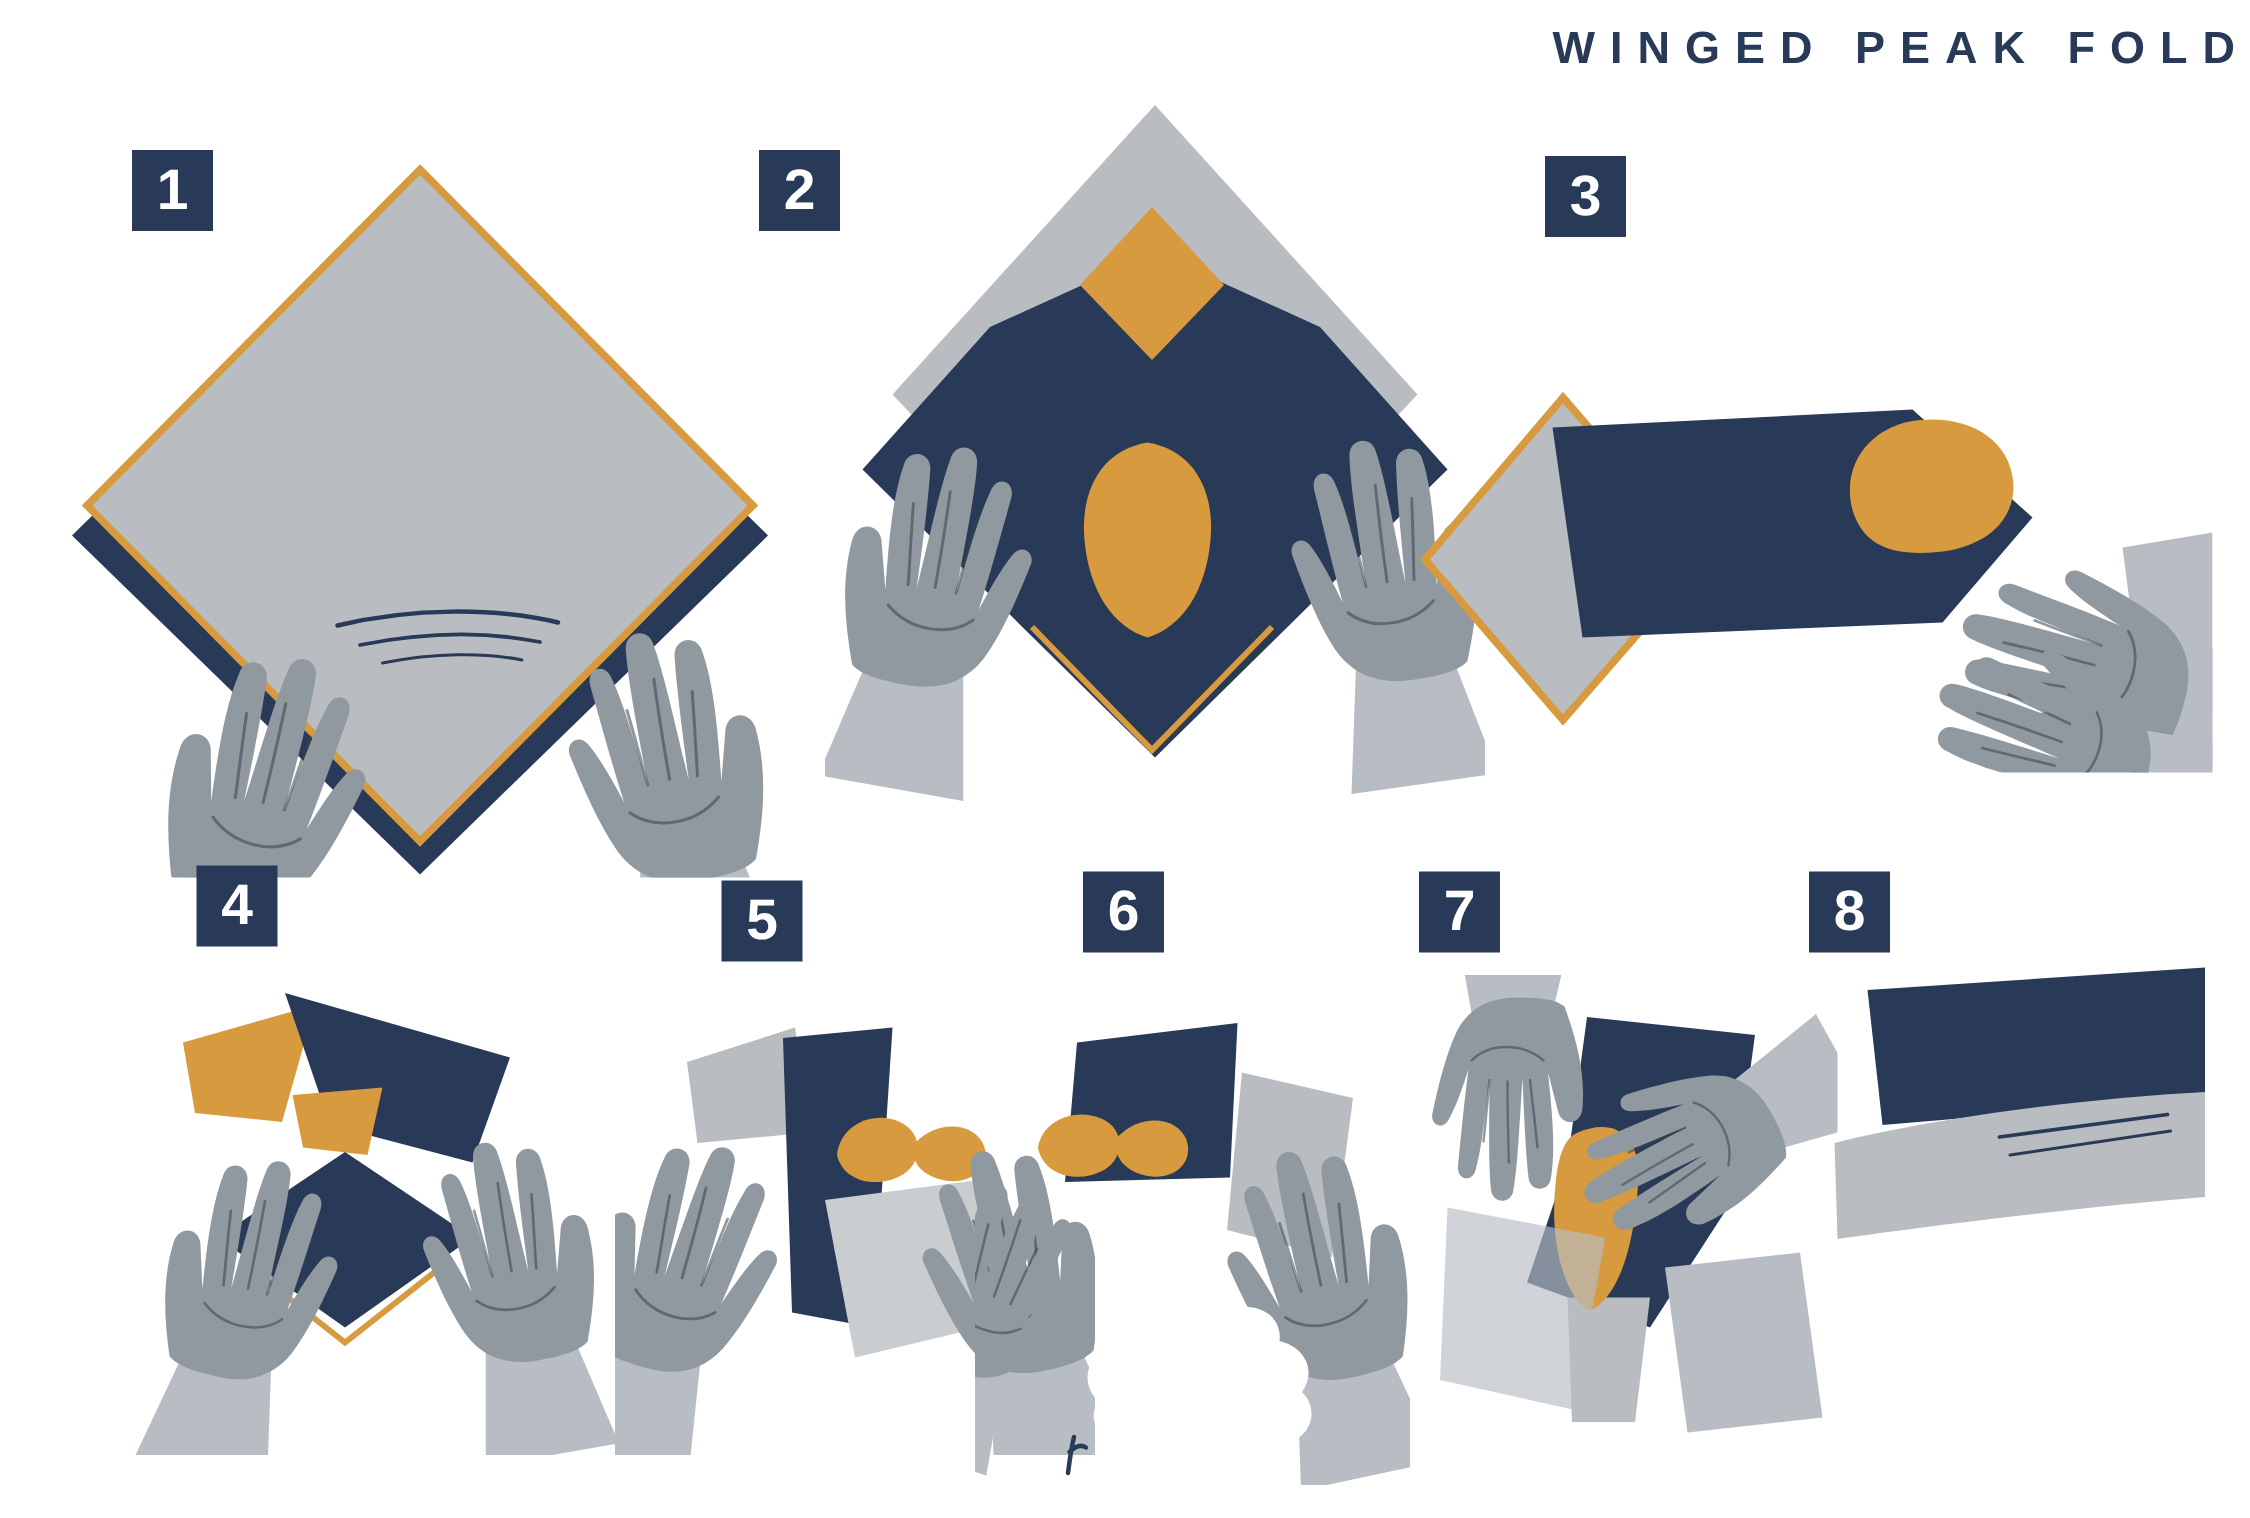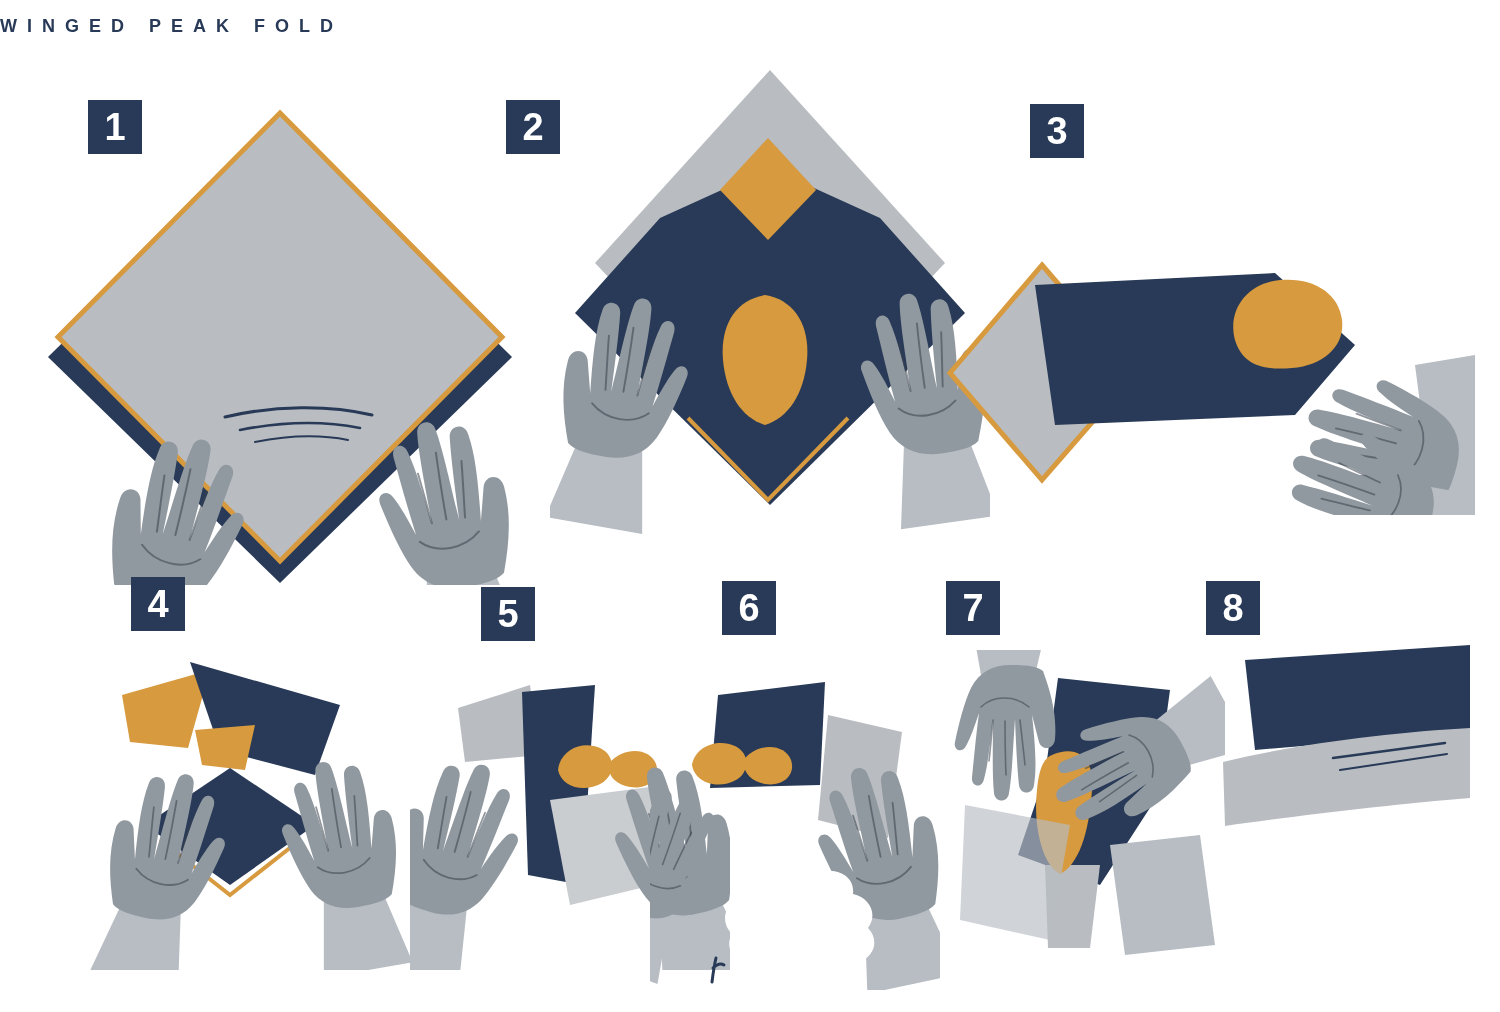--- a/index.html
+++ b/index.html
@@ -11,23 +11,23 @@
     --arm-gray:#b7bdc3;
     --line-dark:#39414d;
     --background:#ffffff;
   }
   *{margin:0;padding:0;box-sizing:border-box}
   html,body{background:var(--background);font-family:"Liberation Sans",sans-serif}
   .canvas{position:relative;width:1500px;height:1012px;background:var(--background);overflow:hidden}
 
   .title{
     position:absolute;top:16px;left:0;width:100%;
-    text-align:left;color:var(--navy);
+    text-align:right;color:var(--navy);
     font-family:"Liberation Sans",sans-serif;
-    font-size:18px;font-weight:700;letter-spacing:10px;
+    font-size:30px;font-weight:700;letter-spacing:10px;
   }
 
   .badge{
     position:absolute;width:54px;height:54px;background:var(--navy);
     display:flex;align-items:center;justify-content:center;z-index:5;
   }
   .badge span{
     color:#ffffff;font-size:38px;font-weight:700;line-height:1;
     font-family:"Liberation Sans",sans-serif;
   }

